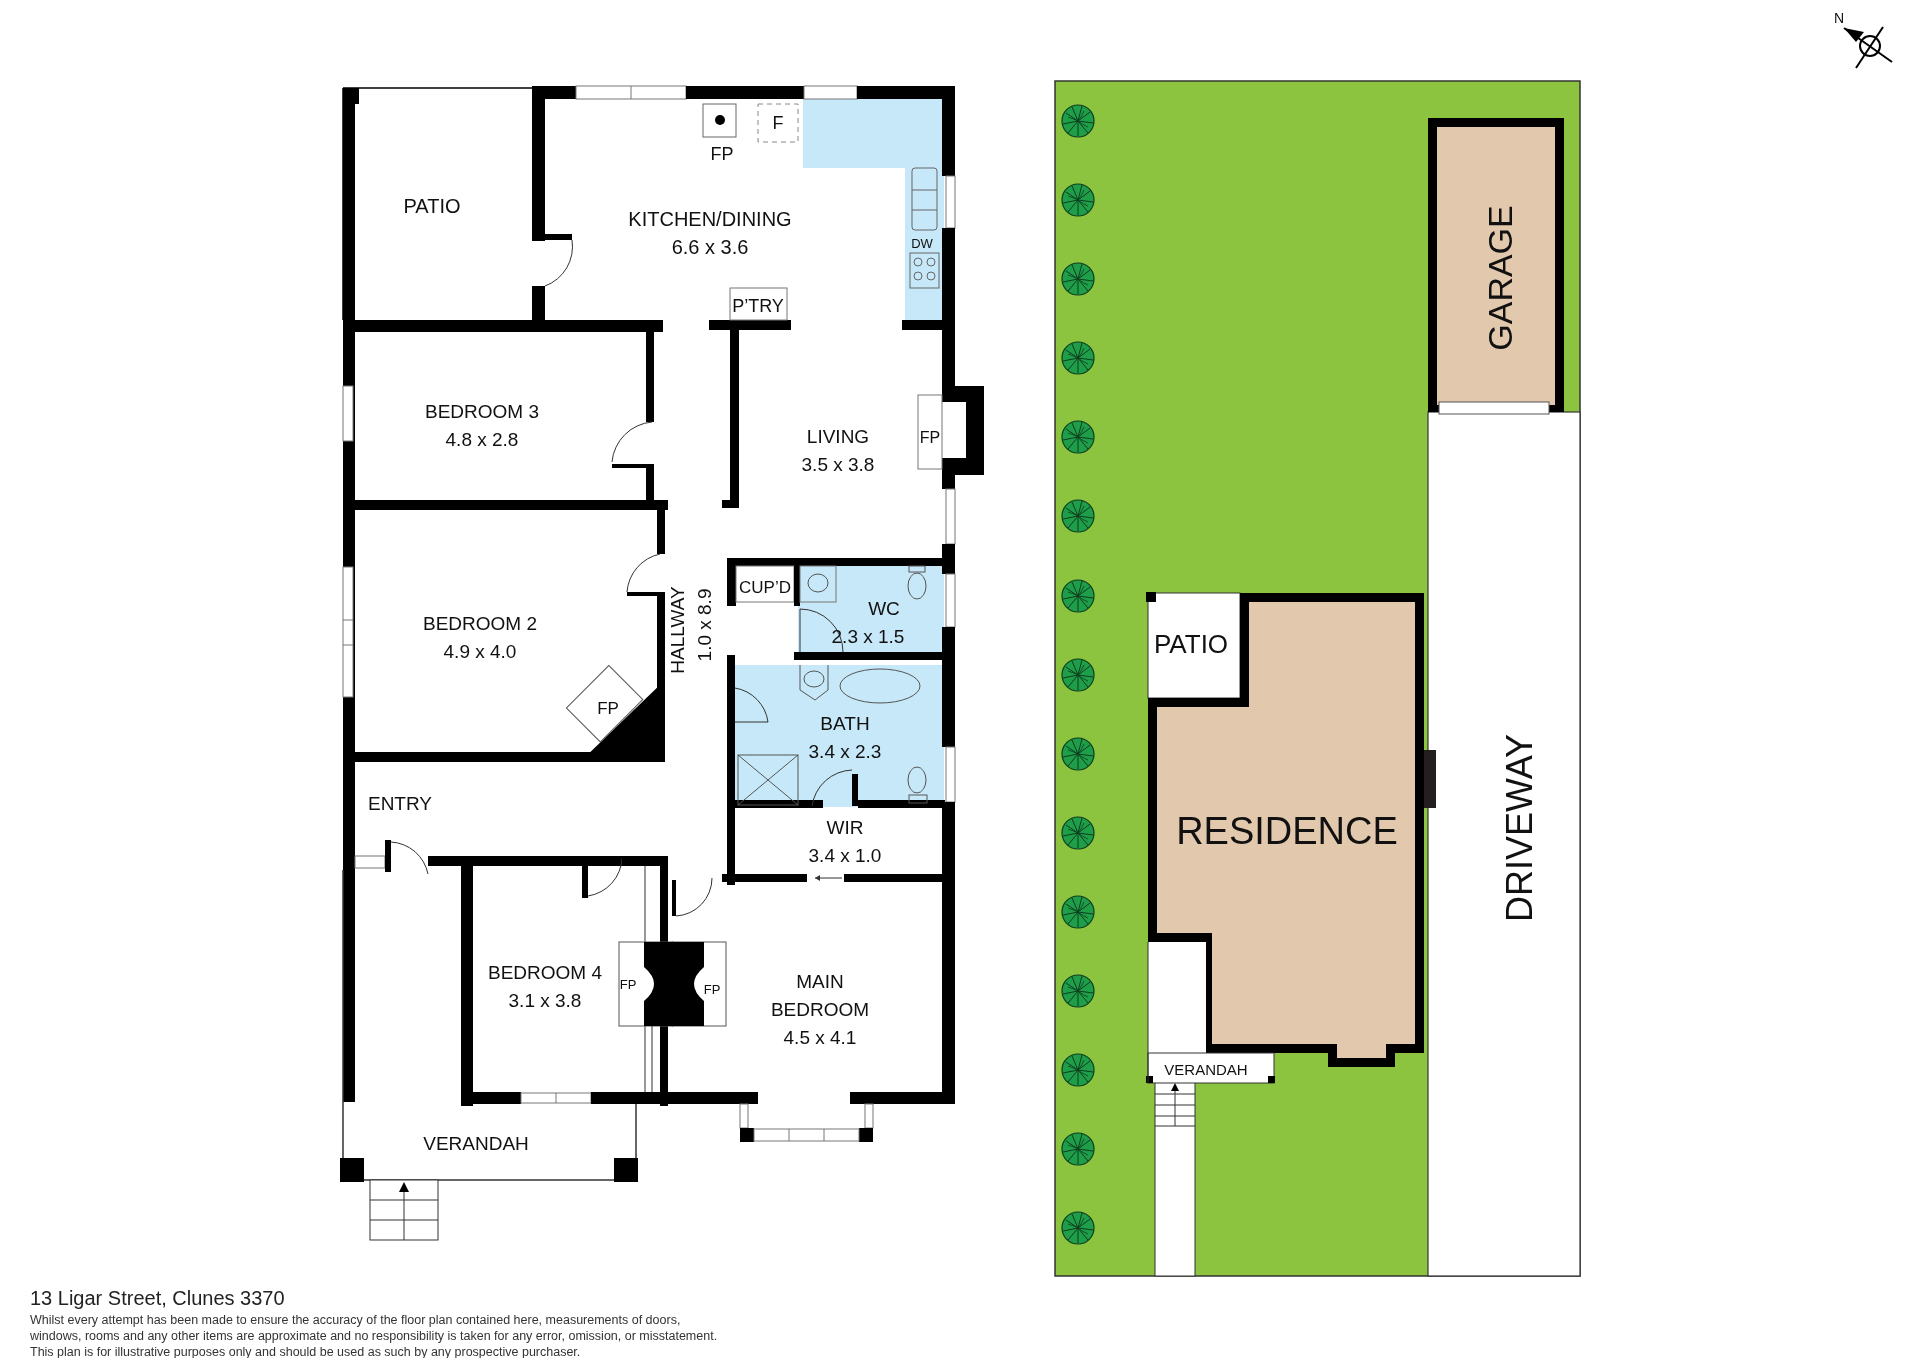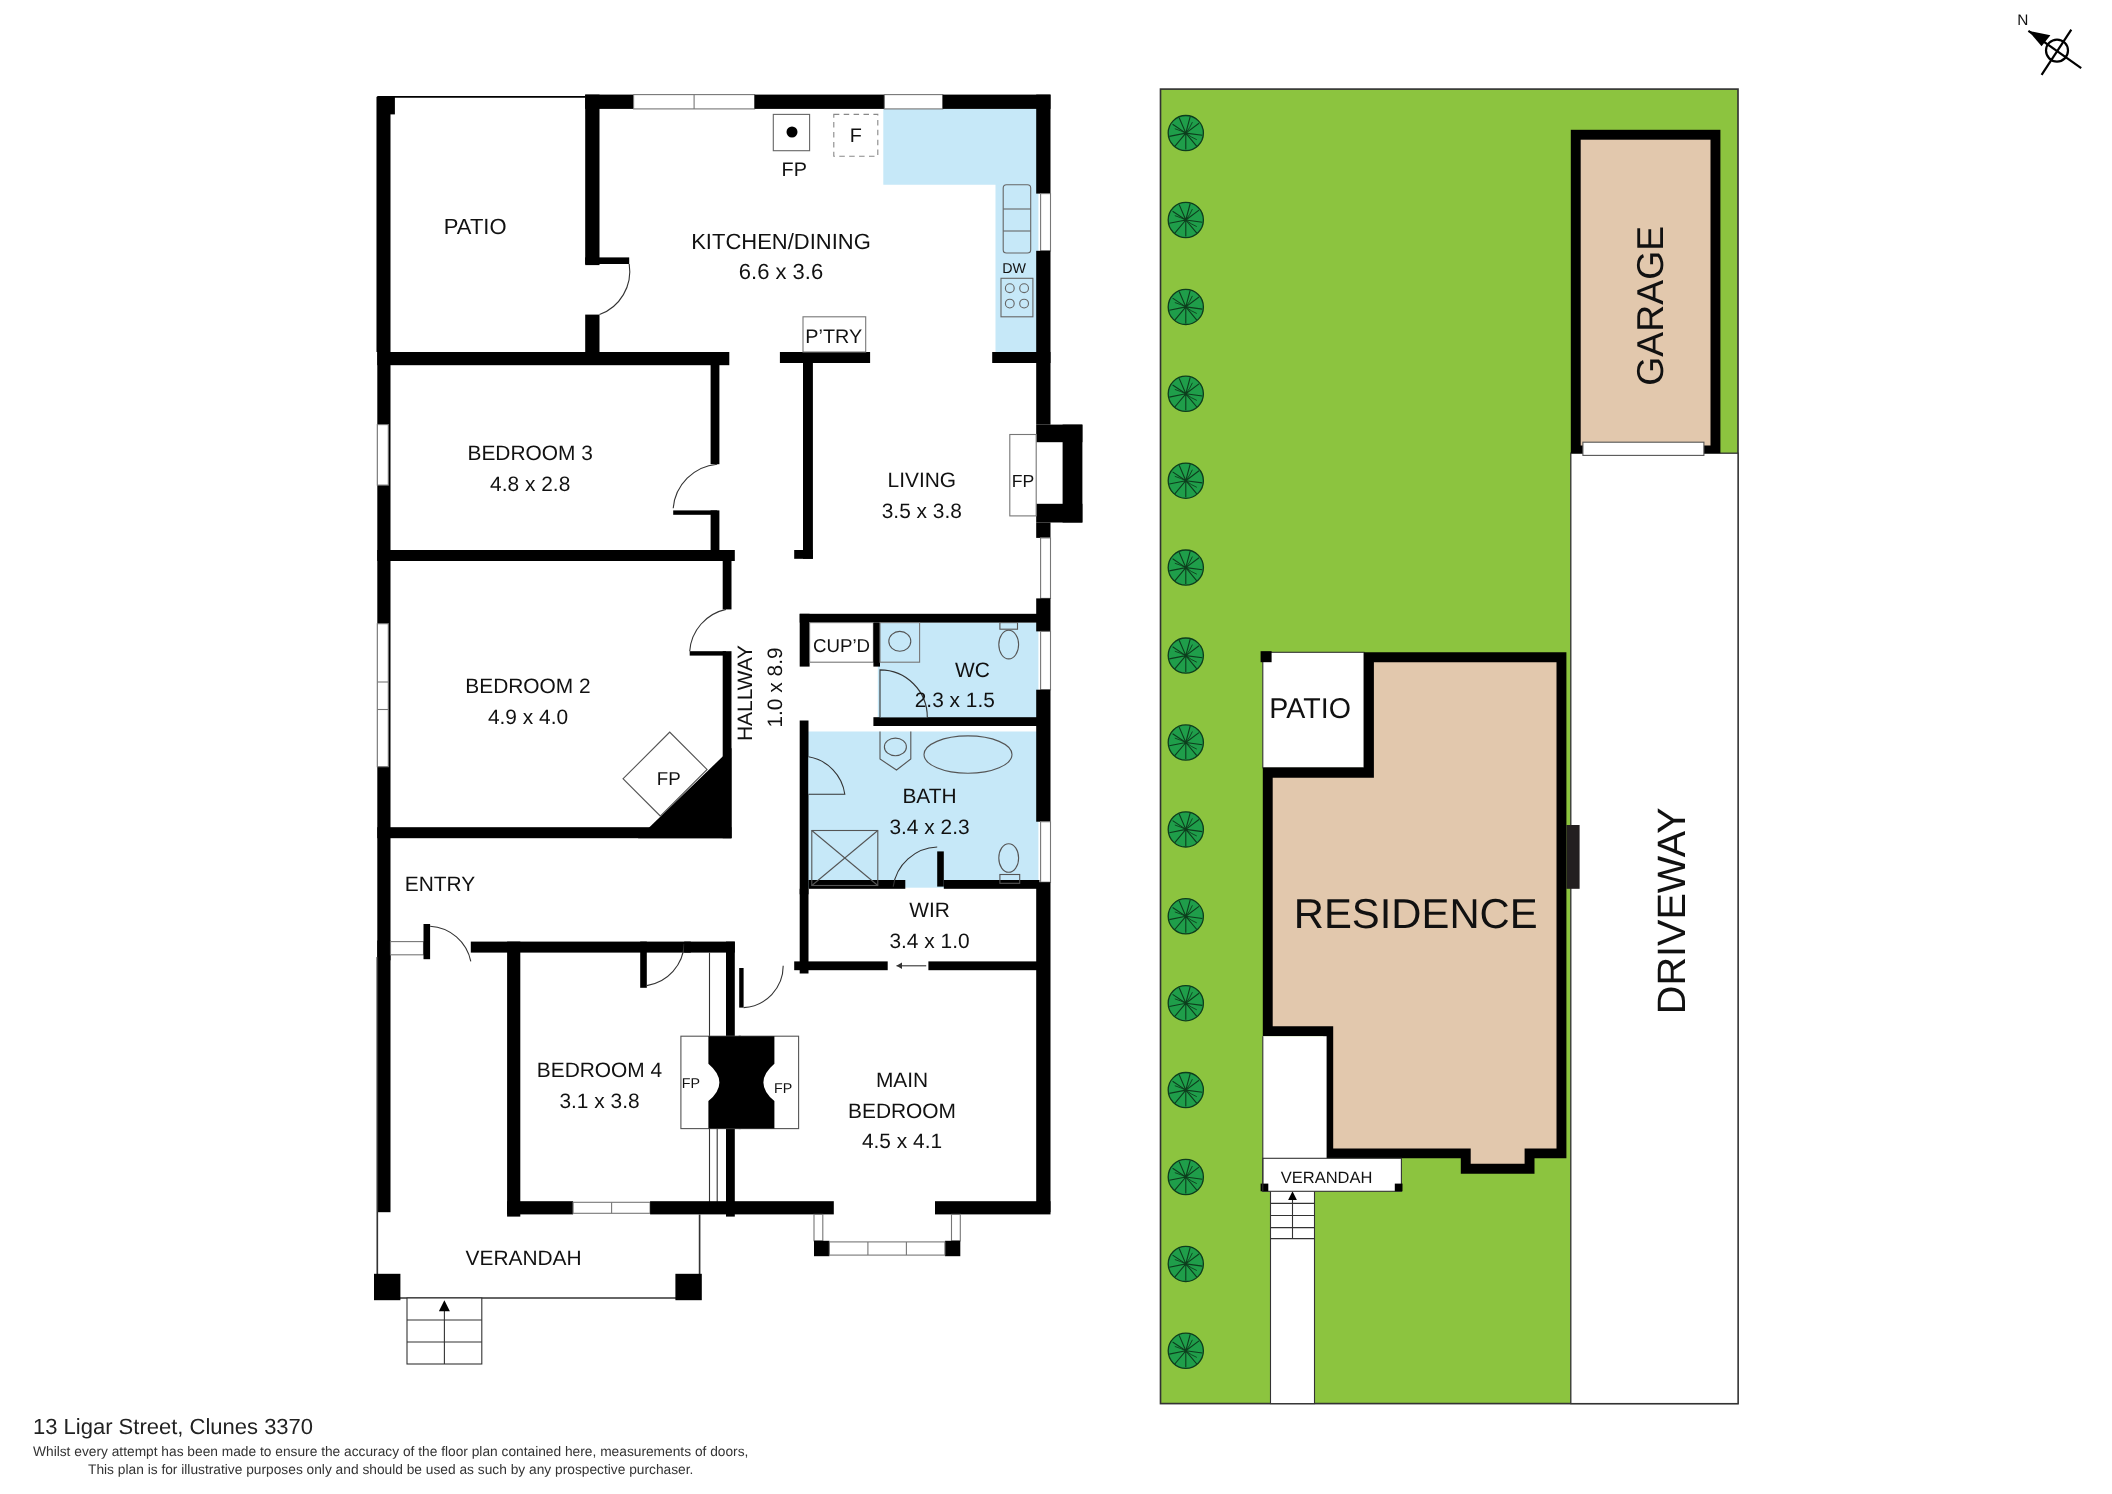--- a/index.html
+++ b/index.html
@@ -2,21 +2,21 @@
 <html><head>
 <meta charset="utf-8">
 <style>
   html, body { margin:0; padding:0; background:#ffffff; }
   body { width:1920px; height:1358px; position:relative; overflow:hidden; font-family:"Liberation Sans", "DejaVu Sans", sans-serif; }
   #plan { position:absolute; left:0; top:0; }
   .lbl { font-family:"Liberation Sans", "DejaVu Sans", sans-serif; fill:#111; }
   .footer { position:absolute; left:30px; top:1286px; color:#222; }
   .footer .addr { font-size:20px; line-height:24px; }
   .footer .area { font-size:16px; line-height:20px; margin-top:2px; }
-  .footer .disc { font-size:12.5px; line-height:16px; margin-top:2px; color:#333;text-align:center; }
+  .footer .disc { font-size:12.5px; line-height:16px; margin-top:2px; color:#333; }
 </style>
 </head>
 <body>
 
 <svg id="plan" width="1920" height="1358" viewBox="0 0 1920 1358" xmlns="http://www.w3.org/2000/svg">
   <defs>
     <g id="tree">
       <circle cx="0" cy="0" r="16" fill="#1f9e4a" stroke="#0d3d1d" stroke-width="1.2"></circle>
       <path d="M0 0 L-12 -8 M0 0 L-6 -14 M0 0 L4 -15 M0 0 L12 -9 M0 0 L15 2 M0 0 L10 12 M0 0 L0 15 M0 0 L-10 12 M0 0 L-15 3" stroke="#0d3d1d" stroke-width="1" fill="none"></path>
       <path d="M-10 -4 q6 2 10 4 M6 -10 q-2 5 -6 10 M10 6 q-5 -2 -10 -6" stroke="#0d3d1d" stroke-width="0.8" fill="none"></path>
@@ -273,14 +273,15 @@
     <line x1="-14" y1="22" x2="13" y2="-19" stroke="#000" stroke-width="2"></line>
     <line x1="-26" y1="-18" x2="22" y2="16" stroke="#000" stroke-width="2"></line>
     <path d="M-26 -18 L-6 -14 L-14 -4 Z" fill="#000"></path>
     <text class="lbl" x="-31" y="-23" font-size="14" text-anchor="middle">N</text>
   </g>
 </svg>
 
 <div class="footer">
   <div class="addr">13 Ligar Street, Clunes 3370</div>
   <div class="disc">Whilst every attempt has been made to ensure the accuracy of the floor plan contained here, measurements of doors,</div>
+  <div class="disc" style="margin-top:0">windows, rooms and any other items are approximate and no responsibility is taken for any error, omission, or misstatement.</div>
   <div class="disc" style="margin-top:0">This plan is for illustrative purposes only and should be used as such by any prospective purchaser.</div>
 </div>
 
 </body></html>

